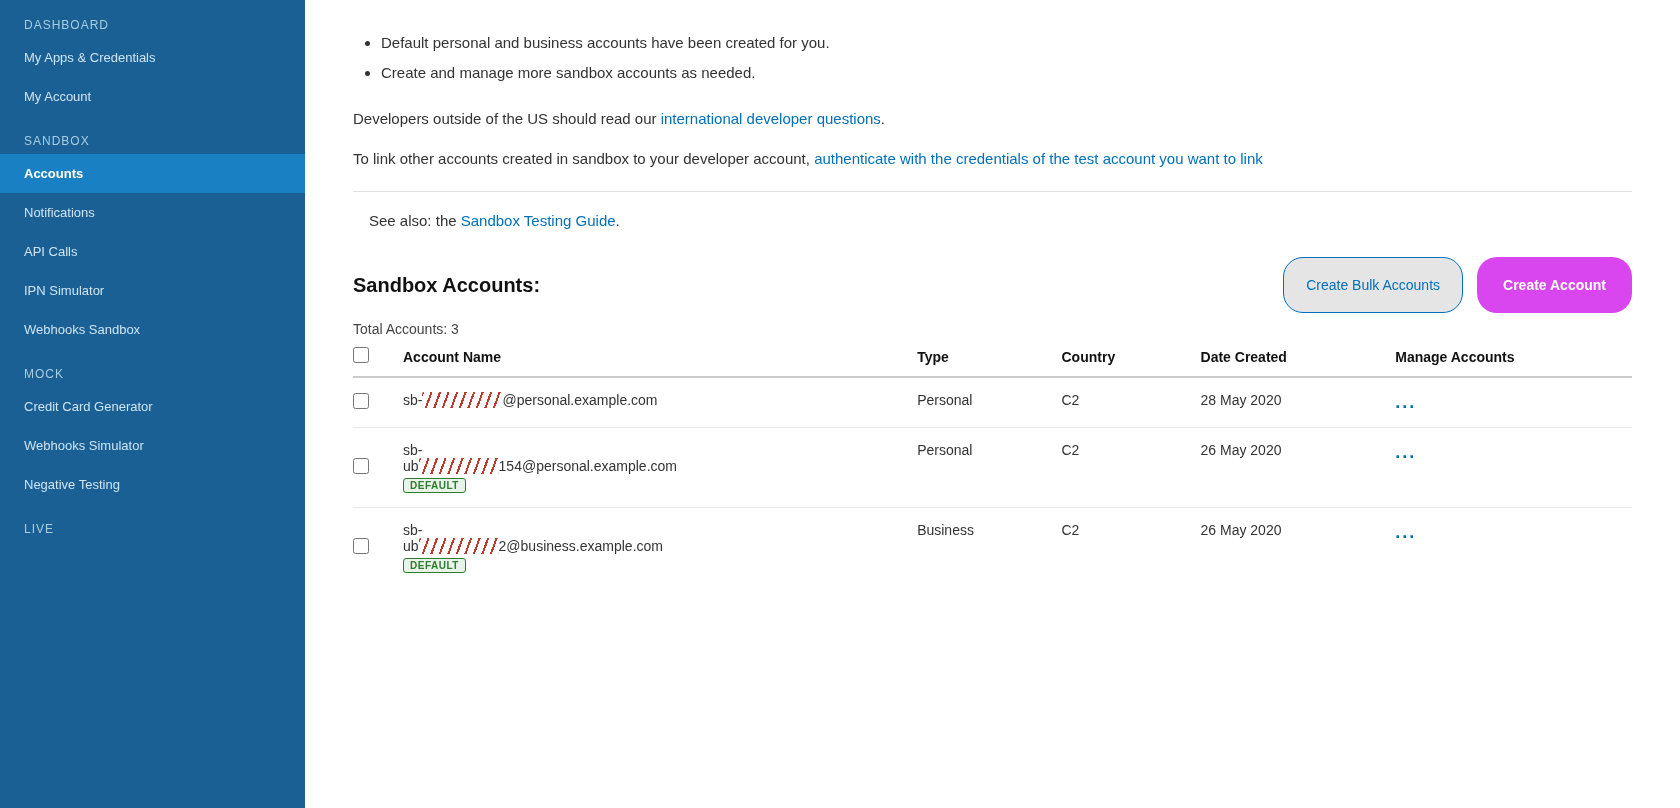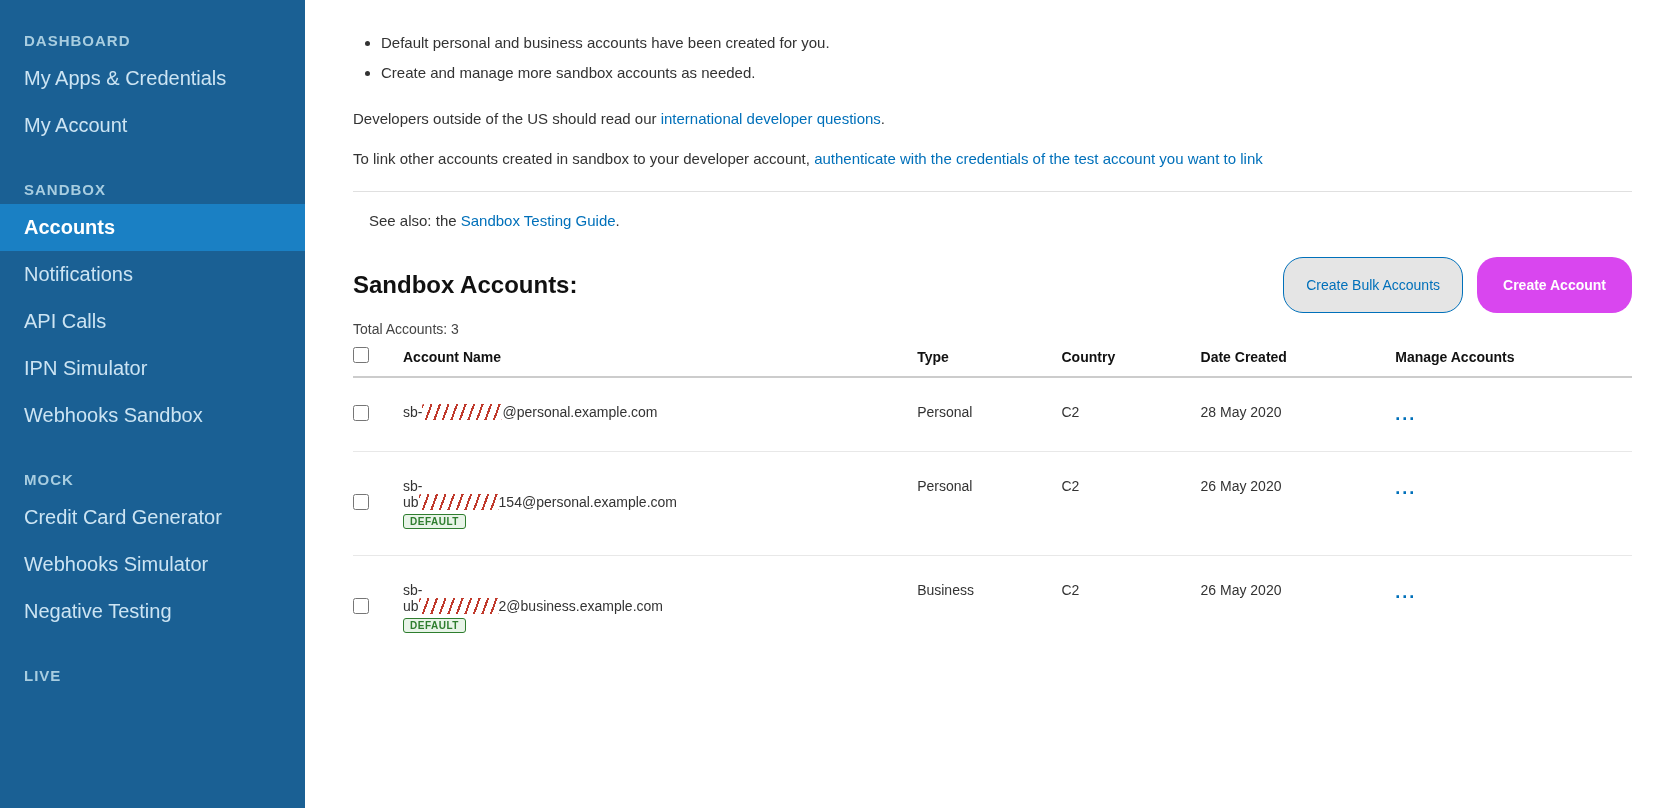--- a/index.html
+++ b/index.html
@@ -10,30 +10,30 @@
       width: 305px;
       min-width: 305px;
       background: #1a6094;
       color: #fff;
       display: flex;
       flex-direction: column;
       height: 808px;
       overflow-y: auto;
     }
     .sidebar-section-label {
-      font-size: 15px;
-      font-weight: 700;
+      font-size: 12px;
+      font-weight: 400;
       letter-spacing: 1px;
       color: #a8cde0;
-      padding: 32px 24px 6px 24px;
+      padding: 18px 24px 6px 24px;
       text-transform: uppercase;
     }
     .sidebar-item {
       padding: 12px 36px;
-      font-size: 20px;
+      font-size: 13px;
       color: #cce4f3;
       cursor: pointer;
       border-radius: 0;
       transition: background 0.15s;
     }
     .sidebar-item.active {
       background: #1a80c4;
       color: #fff;
       font-weight: 700;
     }
@@ -82,21 +82,21 @@
     }
     .see-also a { color: #0070ba; text-decoration: none; }
 
     .sandbox-header {
       display: flex;
       align-items: center;
       justify-content: space-between;
       margin-bottom: 8px;
     }
     .sandbox-title {
-      font-size: 24px;
+      font-size: 20px;
       font-weight: 700;
       color: #111;
     }
     .btn-group {
       display: flex;
       gap: 14px;
     }
     .btn-outline {
       border: 1.5px solid #0070ba;
       background: #e5e5e5;
@@ -135,21 +135,21 @@
     }
     .accounts-table th {
       text-align: left;
       padding: 10px 14px;
       font-weight: 700;
       color: #111;
       font-size: 14px;
     }
     .accounts-table th:first-child { width: 36px; padding-left: 0; }
     .accounts-table td {
-      padding: 26px 14px;
+      padding: 14px 14px;
       vertical-align: top;
       color: #333;
       border-bottom: 1px solid #e8e8e8;
     }
     .accounts-table td:first-child { width: 36px; padding-left: 0; vertical-align: middle; }
     .accounts-table tr:last-child td { border-bottom: none; }
 
     .account-name-cell { display: flex; flex-direction: column; gap: 4px; }
     .default-badge {
       display: inline-block;

